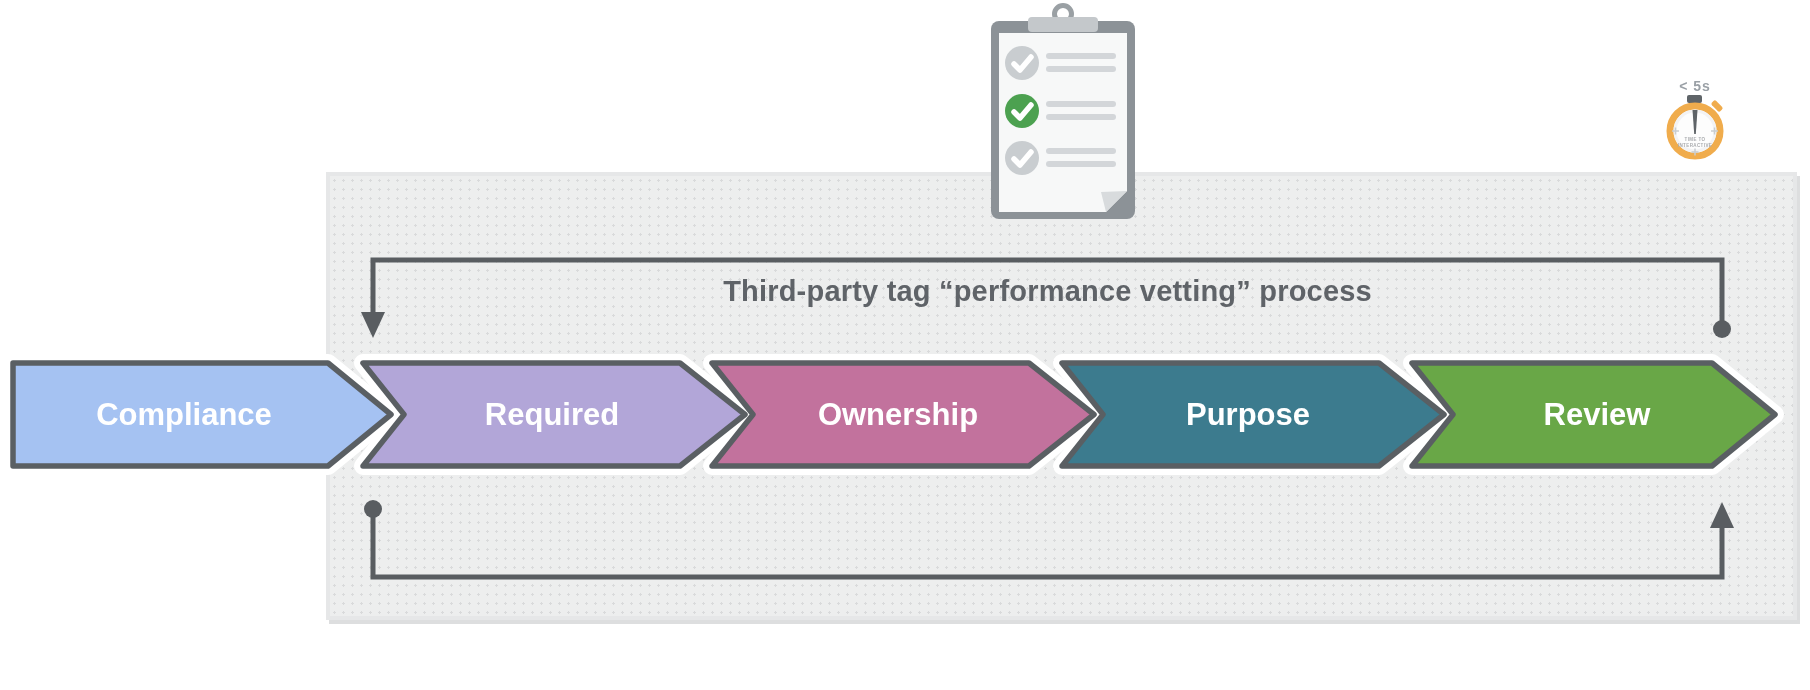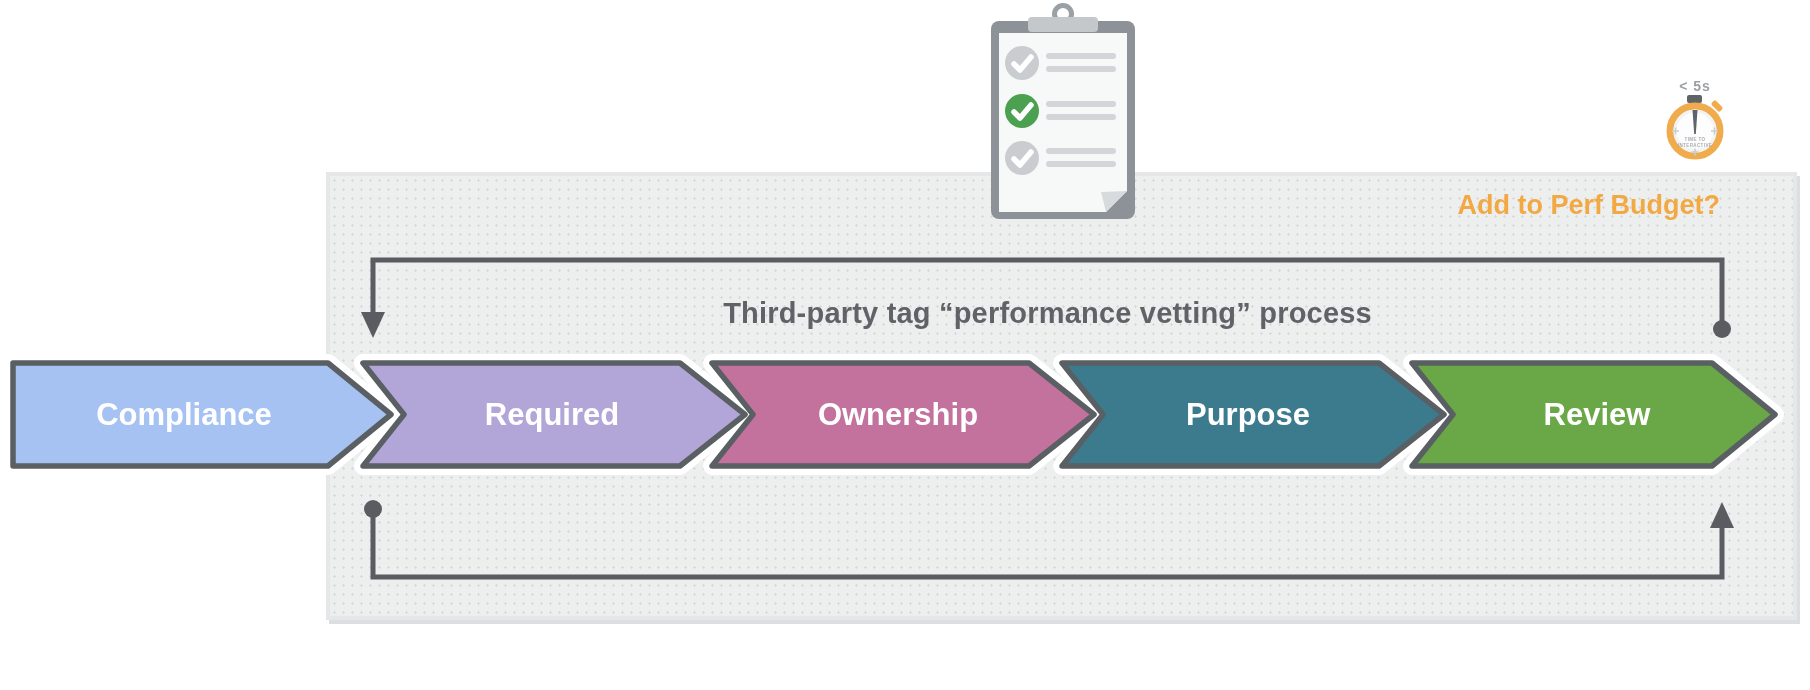--- a/index.html
+++ b/index.html
@@ -26,21 +26,21 @@
   }
   .diagram-svg {
     position: absolute;
     left: 0; top: 0;
     width: 1810px;
     height: 690px;
   }
   .diagram-title {
     position: absolute;
     left: 373px;
-    top: 297px;
+    top: 275px;
     width: 1349px;
     text-align: center;
     font-size: 29px;
     font-weight: bold;
     color: #5F6368;
     letter-spacing: 0.2px;
   }
   .perf-budget {
     position: absolute;
     top: 190px;
@@ -161,15 +161,14 @@
       <path d="M1672,131 h7 M1675.5,127.5 v7" stroke="#C9CDD0" stroke-width="1.5"></path>
       <path d="M1711,131 h7 M1714.5,127.5 v7" stroke="#C9CDD0" stroke-width="1.5"></path>
       <path d="M1691.5,152 h7 M1695,148.5 v7" stroke="#C9CDD0" stroke-width="1.5"></path>
       <polygon points="1692.5,110 1697.5,110 1695.8,134 1694.2,134" fill="#5F6468"></polygon>
       <text class="sw-face-text" x="1695" y="141">TIME TO</text>
       <text class="sw-face-text" x="1695" y="147">INTERACTIVE</text>
     </g>
   </svg>
 
   <div class="diagram-title">Third-party tag “performance vetting” process</div>
-  <div class="perf-budget">Add to Perf Budget?</div>
 
 </div>
 
 </body></html>

